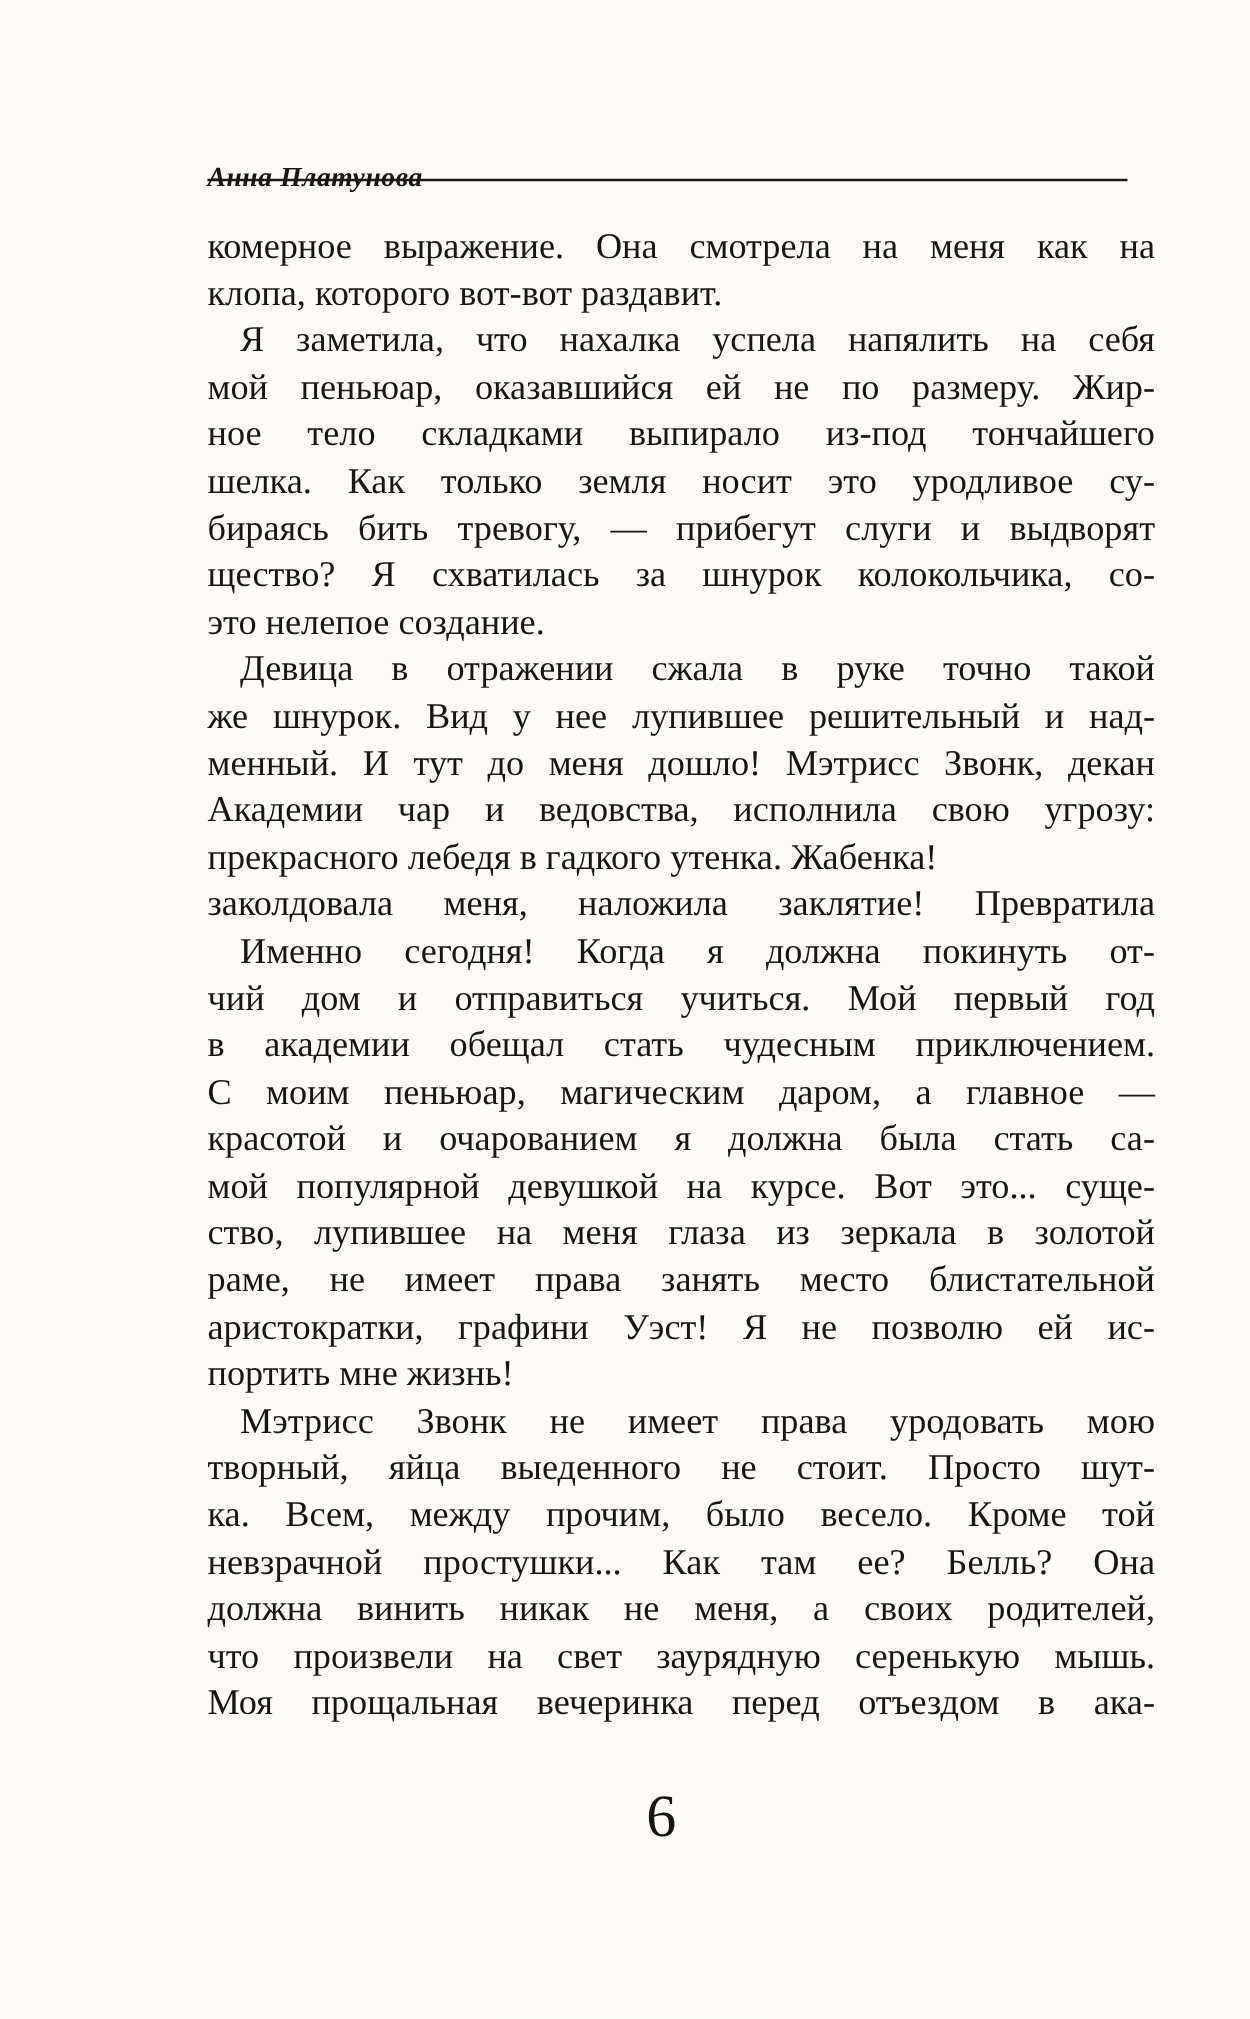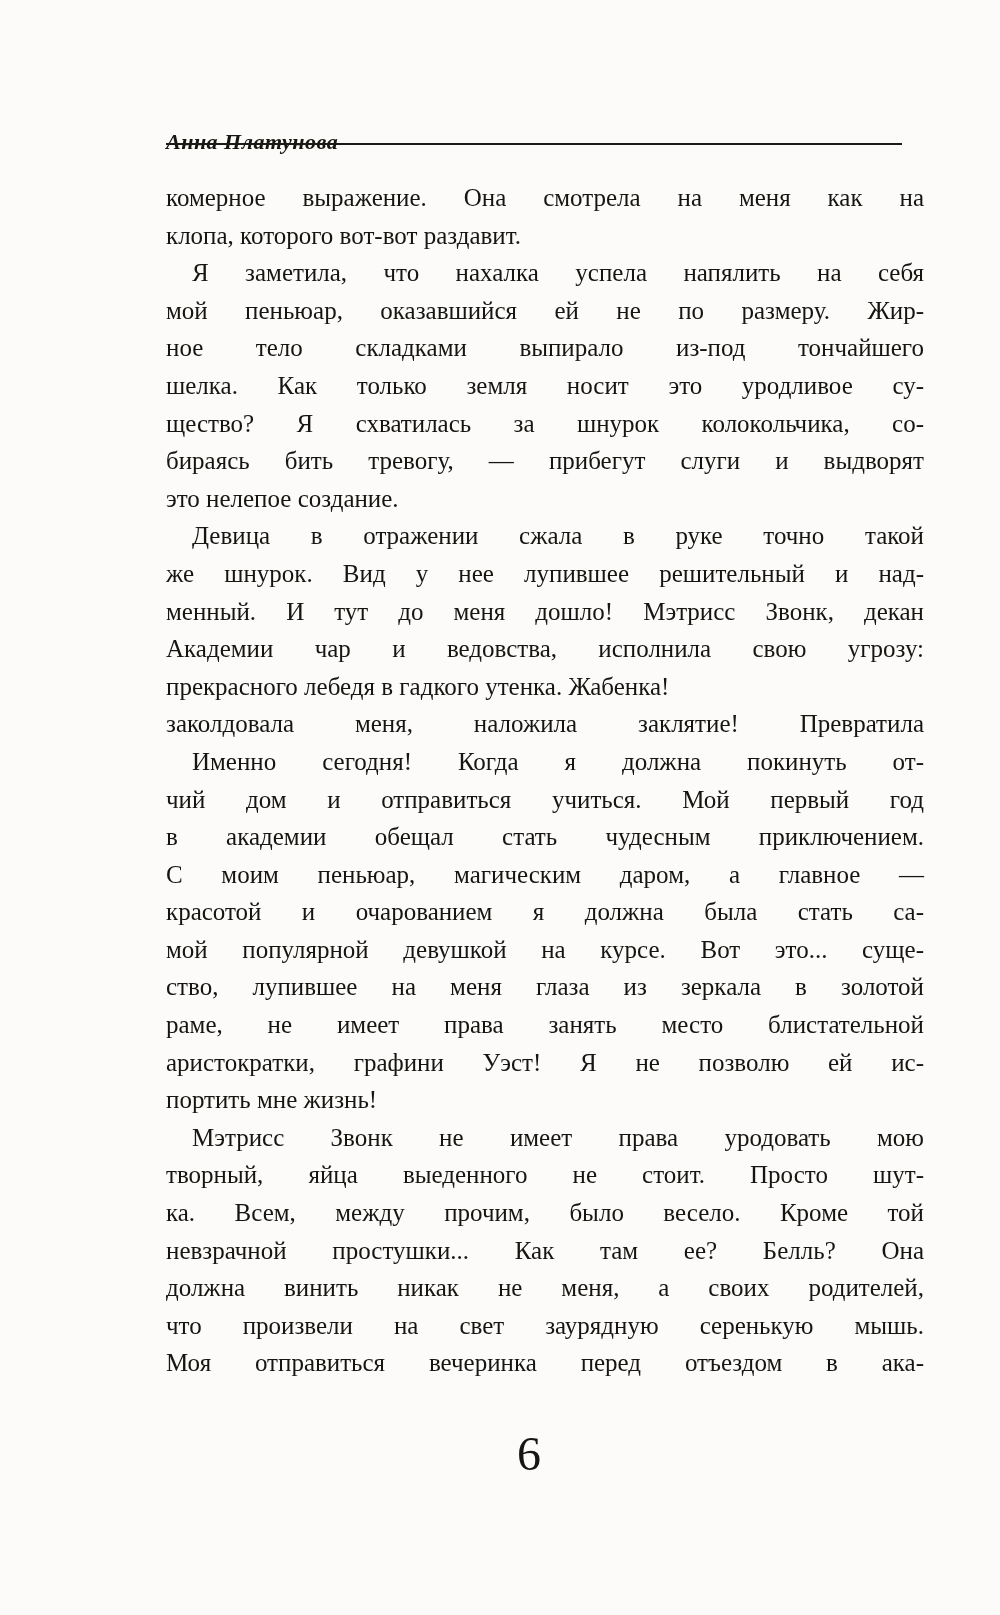--- a/index.html
+++ b/index.html
@@ -39,21 +39,21 @@
     top: 143px;
     width: 736px;
     height: 2px;
     background: var(--rule, #1c1a16);
   }
   .body-text {
     position: absolute;
     left: 166px;
     top: 179px;
     width: 758px;
-    font-size: 25px;
+    font-size: 29px;
   }
   .line {
     height: 37.6px;
     line-height: 37.6px;
     text-align: justify;
     text-align-last: justify;
     text-justify: inter-word;
     white-space: normal;
   }
   .line.indent {
@@ -80,22 +80,22 @@
     <span>Анна Платунова</span>
   </div>
   <div class="runhead-rule"></div>
   <div class="body-text">
       <div class="line">комерное выражение. Она смотрела на меня как на</div>
       <div class="line par-end">клопа, которого вот-вот раздавит.</div>
       <div class="line indent">Я заметила, что нахалка успела напялить на себя</div>
       <div class="line">мой пеньюар, оказавшийся ей не по размеру. Жир-</div>
       <div class="line">ное тело складками выпирало из-под тончайшего</div>
       <div class="line">шелка. Как только земля носит это уродливое су-</div>
+      <div class="line">бираясь бить тревогу, — прибегут слуги и выдворят</div>
       <div class="line">щество? Я схватилась за шнурок колокольчика, со-</div>
-      <div class="line">бираясь бить тревогу, — прибегут слуги и выдворят</div>
       <div class="line par-end">это нелепое создание.</div>
       <div class="line indent">Девица в отражении сжала в руке точно такой</div>
       <div class="line">же шнурок. Вид у нее лупившее решительный и над-</div>
       <div class="line">менный. И тут до меня дошло! Мэтрисс Звонк, декан</div>
       <div class="line">Академии чар и ведовства, исполнила свою угрозу:</div>
       <div class="line par-end">прекрасного лебедя в гадкого утенка. Жабенка!</div>
       <div class="line">заколдовала меня, наложила заклятие! Превратила</div>
       <div class="line indent">Именно сегодня! Когда я должна покинуть от-</div>
       <div class="line">чий дом и отправиться учиться. Мой первый год</div>
       <div class="line">в академии обещал стать чудесным приключением.</div>
@@ -105,16 +105,16 @@
       <div class="line">ство, лупившее на меня глаза из зеркала в золотой</div>
       <div class="line">раме, не имеет права занять место блистательной</div>
       <div class="line">аристократки, графини Уэст! Я не позволю ей ис-</div>
       <div class="line par-end">портить мне жизнь!</div>
       <div class="line indent">Мэтрисс Звонк не имеет права уродовать мою</div>
       <div class="line">творный, яйца выеденного не стоит. Просто шут-</div>
       <div class="line">ка. Всем, между прочим, было весело. Кроме той</div>
       <div class="line">невзрачной простушки... Как там ее? Белль? Она</div>
       <div class="line">должна винить никак не меня, а своих родителей,</div>
       <div class="line">что произвели на свет заурядную серенькую мышь.</div>
-      <div class="line">Моя отправиться вечеринка перед отъездом в ака-</div>
+      <div class="line">Моя прощальная вечеринка перед отъездом в ака-</div>
     </div>
   <div class="pagenum">6</div>
 </div>
 
 </body></html>

